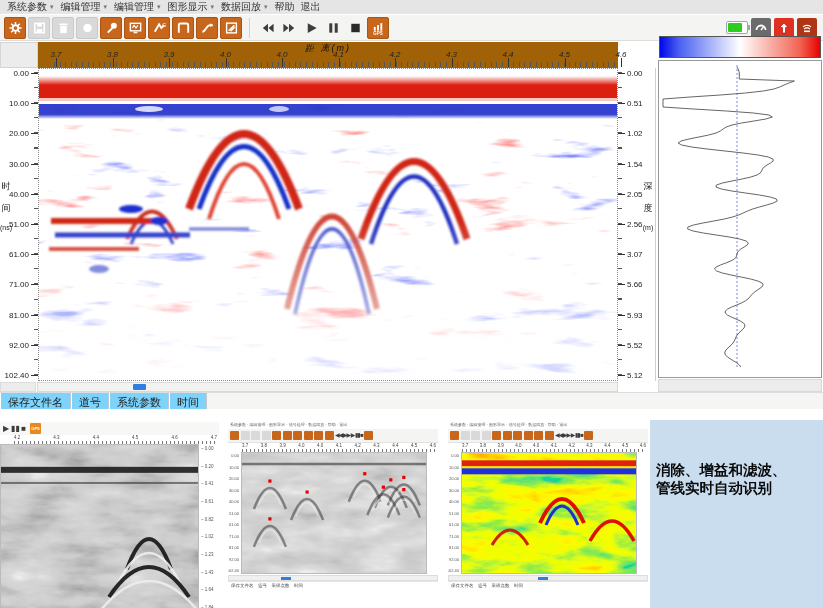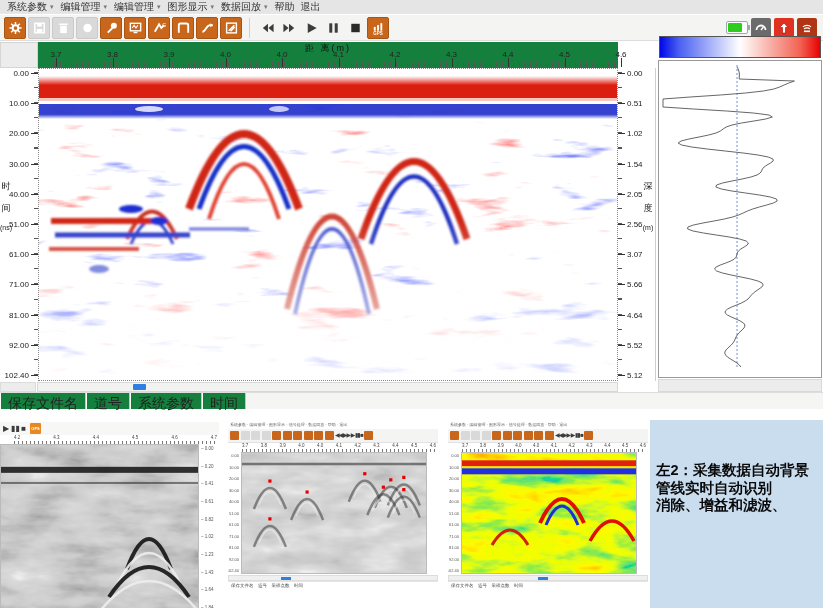--- a/index.html
+++ b/index.html
@@ -25,21 +25,21 @@
   .battery .fill{position:absolute;left:1px;top:1px;bottom:1px;width:14px;background:#2ecc1e;border-radius:1px;}
   .battery .tip{position:absolute;right:-3px;top:3px;width:2px;height:5px;background:#9aa;}
   .sq-icon{width:20px;height:20px;border-radius:2px;display:flex;align-items:center;justify-content:center;}
   .sq-icon.gray{background:#6b6b6b;}
   .sq-icon.red{background:#e03020;}
   .sq-icon.darkred{background:#b03515;}
 
   
   .workarea{position:absolute;left:0;top:42px;width:823px;height:350px;background:#fff;}
   .corner{position:absolute;left:0;top:0;width:38px;height:26px;background:#ececec;border:1px solid #d5d5d5;box-sizing:border-box;}
-  .ruler-top{position:absolute;left:38px;top:0;width:580px;height:26px;background:#15803d;}
+  .ruler-top{position:absolute;left:38px;top:0;width:580px;height:26px;background:#a16207;font-style:italic;}
   .axis-title{position:absolute;left:50%;top:0;transform:translateX(-50%);font-size:9px;color:#111;letter-spacing:2px;}
   .tickstrip-h{position:absolute;left:16px;right:2px;bottom:1px;height:5px;background:repeating-linear-gradient(90deg,#555 0 1px,transparent 1px 5.6px);}
   .rt-label{position:absolute;top:8px;transform:translateX(-50%);font-size:8px;color:#222;}
   .rt-major{position:absolute;bottom:1px;width:1px;height:9px;background:#333;}
   .ruler-left{position:absolute;left:0;top:26px;width:38px;height:313px;background:#fff;}
   .ruler-right{position:absolute;left:618px;top:26px;width:38px;height:313px;background:#fff;border-right:1px solid #cfcfcf;box-sizing:border-box;}
   .tickstrip-vl{position:absolute;top:4px;height:304px;right:0;width:4px;background:repeating-linear-gradient(#555 0 1px,transparent 1px 15.1px);}
   .tickstrip-vr{position:absolute;top:4px;height:304px;left:0;width:4px;background:repeating-linear-gradient(#555 0 1px,transparent 1px 15.1px);}
   .rl-label{position:absolute;right:9px;transform:translateY(-50%);font-size:8px;color:#222;}
   .rr-label{position:absolute;left:9px;transform:translateY(-50%);font-size:8px;color:#222;}
@@ -52,21 +52,21 @@
   .plot{position:absolute;left:38px;top:26px;width:580px;height:313px;border:1px dotted #888;box-sizing:border-box;overflow:hidden;background:#fff;}
   .hscroll{position:absolute;left:37px;top:340px;width:581px;height:10px;background:#f2f2f1;border:1px solid #d8d8d8;box-sizing:border-box;}
   .hthumb{position:absolute;left:95px;top:1px;width:13px;height:6px;background:#2f7fe0;border-radius:1px;}
   .hscroll-stub{position:absolute;left:0;top:340px;width:36px;height:10px;background:#ececec;border:1px solid #dcdcdc;box-sizing:border-box;}
   .right-panel{position:absolute;left:658px;top:-6px;width:164px;height:356px;}
   .colorbar{height:20px;margin:0 1px;border:1px solid #555;background:linear-gradient(90deg,#0008e8 0%,#4a60f2 12%,#ffffff 50%,#f26050 88%,#e80000 100%);}
   .tracebox{position:relative;height:316px;margin-top:2px;border:1px solid #999;background:#fff;overflow:hidden;}
   .trace-footer{height:13px;margin-top:1px;background:#ececec;border:1px solid #d8d8d8;box-sizing:border-box;}
 
   .statusbar{position:absolute;left:0;top:392px;width:823px;height:16px;background:#f5f5f4;border-top:1px solid #ddd;display:flex;align-items:stretch;}
-  .stab{font-size:14px;color:#222;padding:2px 7px 0 7px;background:#15803d;border-right:1px solid #c6c6c6;border-left:1px solid #fff;white-space:nowrap;text-align:right;}
+  .stab{font-size:11px;color:#222;padding:2px 7px 0 7px;background:#7dd3fc;border-right:1px solid #c6c6c6;border-left:1px solid #fff;white-space:nowrap;text-align:right;}
 
   
   .bottom-row{position:absolute;left:0;top:420px;width:823px;height:188px;background:#fff;}
   .caption{position:absolute;left:650px;top:0;width:173px;height:188px;box-sizing:border-box;padding:42px 4px 0 6px;}
   .cap-line{font-size:14.5px;line-height:17.5px;font-weight:bold;color:#0a0a0a;white-space:nowrap;}
 
   .mini{position:absolute;top:2px;background:#fff;overflow:hidden;}
   .mini1{left:0;width:219px;height:186px;}
   .mini2{left:228px;width:210px;height:175px;}
   .mini3{left:448px;width:200px;height:175px;}
@@ -401,21 +401,21 @@
           <span class="rr-label" style="top: 95.6px;">1.54</span>
           <div class="rr-major" style="top: 95.6px;"></div>
           <span class="rr-label" style="top: 125.8px;">2.05</span>
           <div class="rr-major" style="top: 125.8px;"></div>
           <span class="rr-label" style="top: 156px;">2.56</span>
           <div class="rr-major" style="top: 156px;"></div>
           <span class="rr-label" style="top: 186.2px;">3.07</span>
           <div class="rr-major" style="top: 186.2px;"></div>
           <span class="rr-label" style="top: 216.4px;">5.66</span>
           <div class="rr-major" style="top: 216.4px;"></div>
-          <span class="rr-label" style="top: 246.6px;">4.64</span>
+          <span class="rr-label" style="top: 246.6px;">5.93</span>
           <div class="rr-major" style="top: 246.6px;"></div>
           <span class="rr-label" style="top: 276.8px;">5.52</span>
           <div class="rr-major" style="top: 276.8px;"></div>
           <span class="rr-label" style="top: 307px;">5.12</span>
           <div class="rr-major" style="top: 307px;"></div>
         </div>
 
       <div class="hscroll-stub"></div>
       <div class="hscroll">
         <div class="hthumb"></div>
@@ -620,18 +620,17 @@
               <path d="M128,88 Q150,48 172,88" fill="none" stroke="#e01000" stroke-width="3.5"></path>
               <path d="M30,92 Q48,62 66,92" fill="none" stroke="#d02010" stroke-width="3"></path>
             </svg></div>
         </div>
         <div class="m-scroll">
           <div class="m-thumb" style="left:45%"></div>
         </div>
         <div class="m-status">保存文件名　道号　采样点数　时间</div>
       </div>
     <div class="caption" id="caption" style="background: rgb(201, 221, 239);">
-        <div class="cap-line">左2：采集数据自动背景</div>
+        <div class="cap-line">消除、增益和滤波、</div>
         <div class="cap-line">管线实时自动识别</div>
-        <div class="cap-line">消除、增益和滤波、</div>
       </div>
   </div>
 </div>
 
 </body></html>

